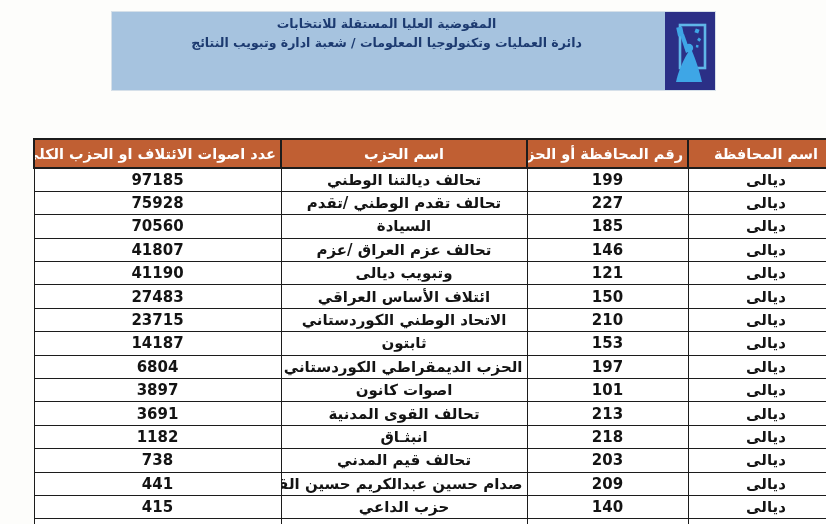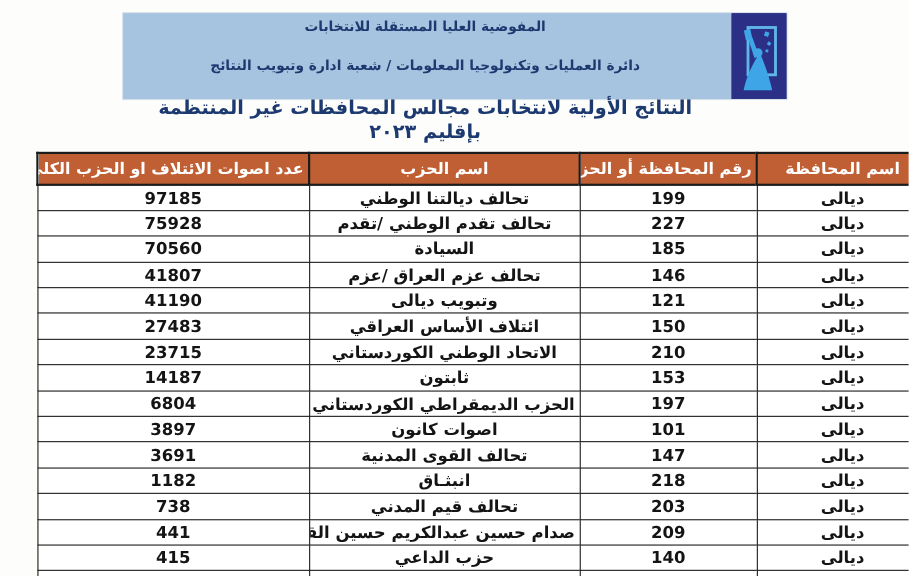--- a/index.html
+++ b/index.html
@@ -10,21 +10,21 @@
   }
   
   .banner{
     position:absolute;left:112px;top:12px;width:603px;height:78px;
     background:#a6c3df;display:flex;flex-direction:row;
     box-shadow:0 0 0 1px rgba(140,170,200,.35);
   }
   .banner-text{
     flex:1;direction:rtl;display:flex;flex-direction:column;
     justify-content:flex-start;align-items:center;text-align:center;
-    color:#1c3a70;padding:4px 10px 6px 6px;row-gap:20px;
+    color:#1c3a70;padding:4px 10px 6px 6px;row-gap:3px;
   }
   .banner-line-small{font-size:12.5px;font-weight:bold;line-height:1.25;}
   .banner-line-title{font-size:17.5px;font-weight:bold;line-height:1.2;margin-top:2px;}
   .logo-box{
     width:50px;height:78px;background:#2b2f86;flex:0 0 auto;
     display:flex;align-items:center;justify-content:center;
   }
   
   .results-table{
     position:absolute;left:33px;top:138px;
@@ -43,21 +43,20 @@
   }
   .results-table tr.data-row{height:23.4px;}
 </style>
 </head>
 <body>
 
 <div class="banner">
   <div class="banner-text">
     <div class="banner-line-small">المفوضية العليا المستقلة للانتخابات</div>
     <div class="banner-line-small">دائرة العمليات وتكنولوجيا المعلومات / شعبة ادارة وتبويب النتائج</div>
-    <div class="banner-line-title">النتائج الأولية لانتخابات مجالس المحافظات غير المنتظمة بإقليم ٢٠٢٣</div>
   </div>
   <div class="logo-box">
     <svg width="50" height="78" viewBox="0 0 50 78">
       <rect x="0" y="0" width="50" height="78" fill="#2b2f86"></rect>
       <rect x="15" y="13" width="25" height="43" fill="none" stroke="#5fb6e8" stroke-width="2.6"></rect>
 
       <rect x="12" y="15" width="6" height="9" fill="#3ea6e6" transform="rotate(-12 15 19)"></rect>
       <polygon points="15,23 19,22 25,39 21,41" fill="#3ea6e6"></polygon>
 
       <circle cx="24" cy="36" r="4.2" fill="#3ea6e6"></circle>
@@ -142,21 +141,21 @@
     <td>6804</td>
   </tr>
       <tr class="data-row">
     <td>ديالى</td>
     <td>101</td>
     <td>اصوات كانون</td>
     <td>3897</td>
   </tr>
       <tr class="data-row">
     <td>ديالى</td>
-    <td>147</td>
+    <td>213</td>
     <td>تحالف القوى المدنية</td>
     <td>3691</td>
   </tr>
       <tr class="data-row">
     <td>ديالى</td>
     <td>218</td>
     <td>انبثـاق</td>
     <td>1182</td>
   </tr>
       <tr class="data-row">

